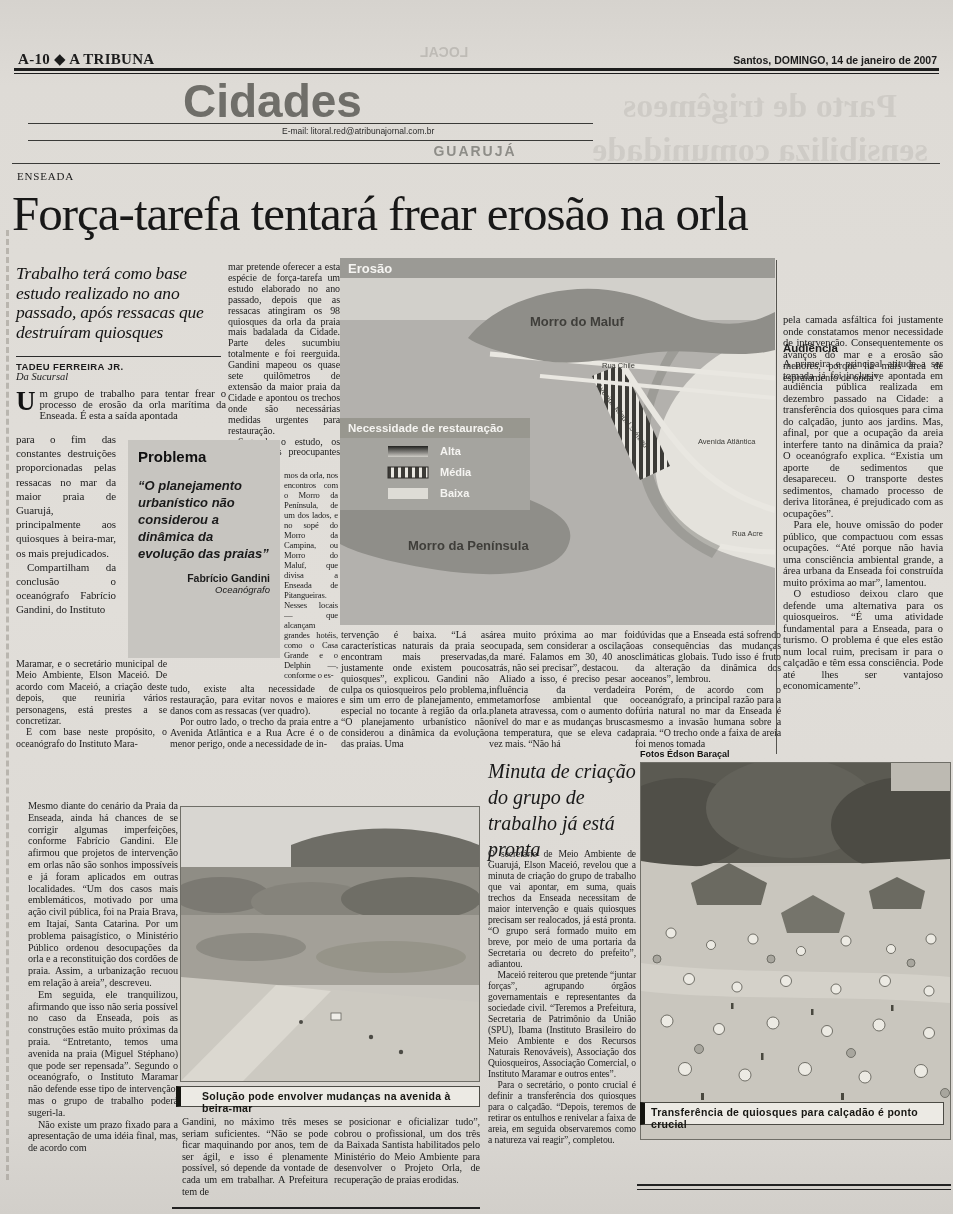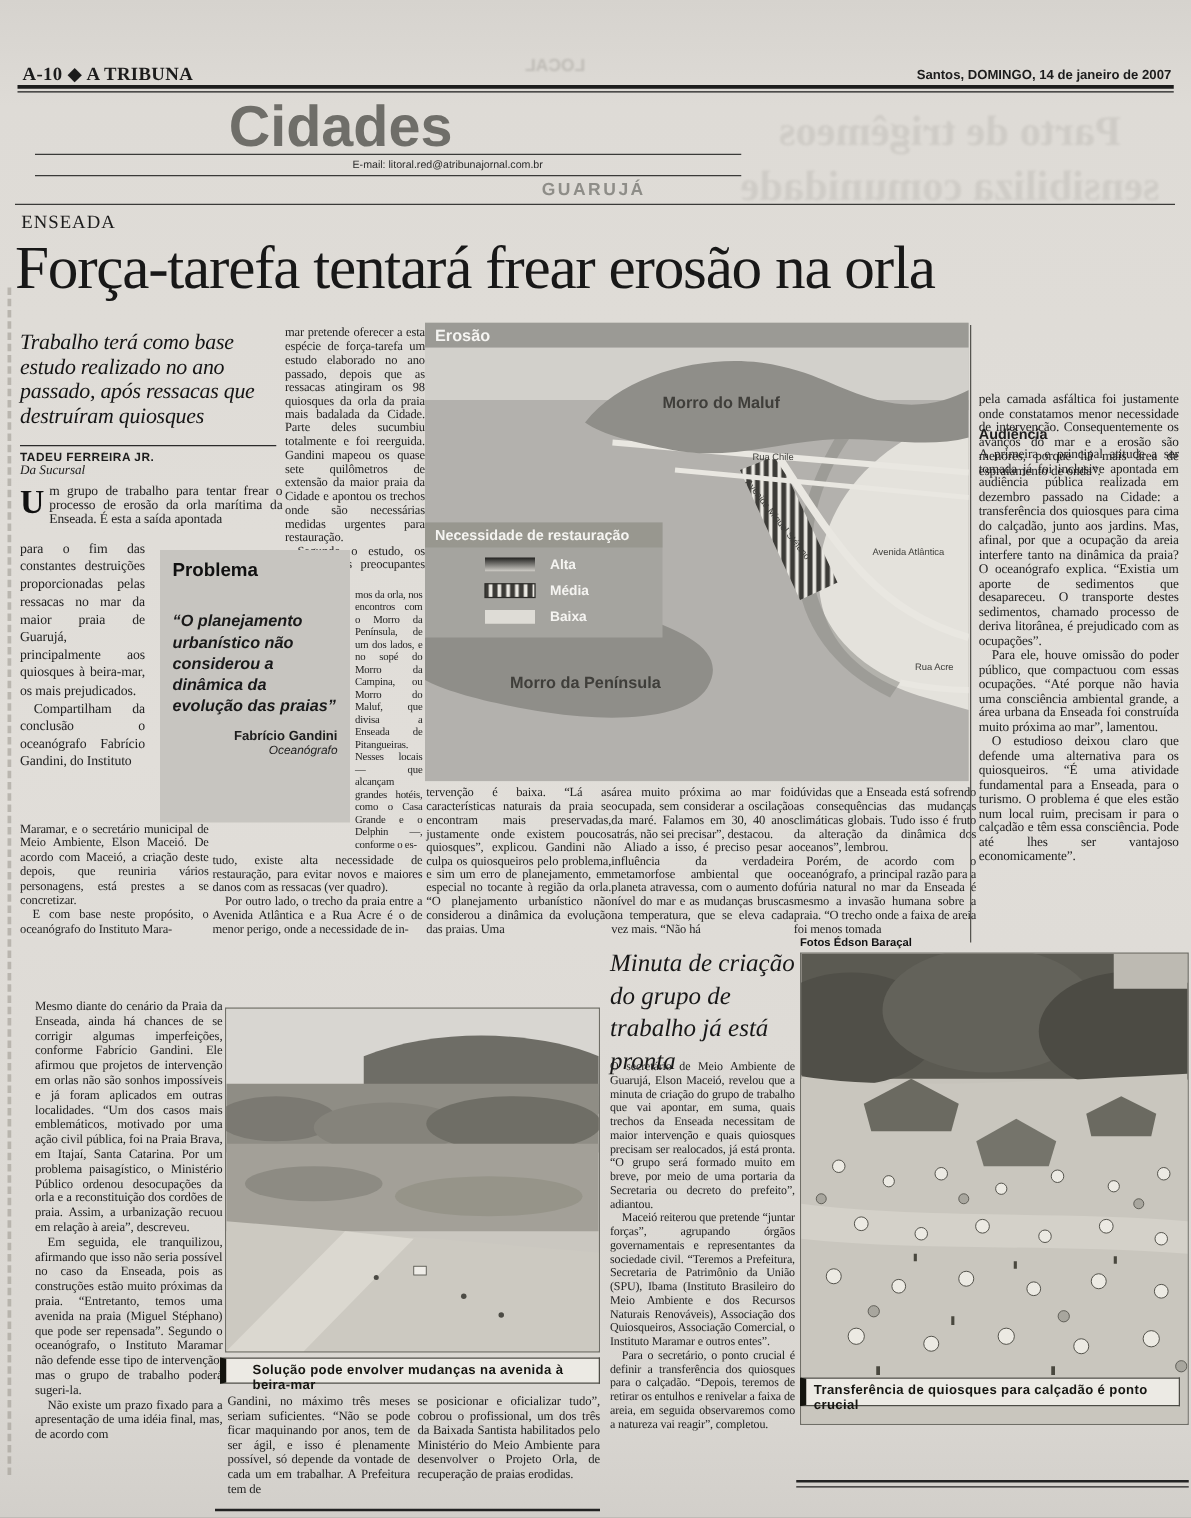--- a/index.html
+++ b/index.html
@@ -21,21 +21,21 @@
   .r-hdr1{left:14px;top:68px;width:925px;height:2.5px;}
   .r-hdr2{left:14px;top:72.5px;width:925px;height:1px;}
   .section-title{left:183px;top:74px;font-family:"Liberation Sans",sans-serif;font-weight:bold;
      font-size:46px;color:#6f6e69;letter-spacing:0;}
   .r-cid1{left:28px;top:123px;width:565px;height:1px;background:#3a3a38;}
   .email{left:282px;top:126px;font-family:"Liberation Sans",sans-serif;font-size:8.5px;color:#2a2a2a;}
   .r-cid2{left:28px;top:140px;width:565px;height:1px;background:#3a3a38;}
   .region{left:400px;top:143px;width:150px;text-align:center;font-family:"Liberation Sans",sans-serif;
      font-weight:bold;font-size:14px;letter-spacing:2px;color:#8e8d88;}
   .r-reg{left:12px;top:163px;width:928px;height:1px;background:#3a3a38;}
-  .kicker{left:17px;top:170px;font-size:15px;letter-spacing:.8px;}
+  .kicker{left:17px;top:170px;font-size:11px;letter-spacing:.8px;}
   .headline{left:12px;top:186px;width:935px;font-size:49px;line-height:56px;letter-spacing:-1px;color:#181818;}
   
   .deck{left:16px;top:264px;width:212px;font-style:italic;font-size:17.5px;line-height:19.5px;
      text-align:left;white-space:normal;letter-spacing:-0.2px;color:#141414;}
   .byline{left:16px;top:356px;width:205px;border-top:1px solid #2b2b2b;padding-top:4px;
      font-family:"Liberation Sans",sans-serif;font-weight:bold;font-size:9.5px;letter-spacing:.4px;}
   .byrole{left:16px;top:371px;font-style:italic;font-size:10.5px;}
   .intro{left:16px;top:388px;width:210px;font-size:10.8px;line-height:11.2px;}
   .dropcap{float:left;font-weight:bold;font-size:27px;line-height:22px;padding:2px 4px 0 0;color:#111;}
   .b-c1n{left:16px;top:432px;width:100px;font-size:11px;line-height:14.2px;}
@@ -46,21 +46,21 @@
   .b-c3{left:341px;top:630px;width:148px;}
   .b-c4{left:489px;top:630px;width:146px;}
   .b-c5{left:635px;top:630px;width:146px;}
   .vrule{left:776px;top:260px;width:1px;height:494px;background:#55544f;}
   .b-c6t{left:783px;top:266px;width:160px;font-size:10.6px;line-height:11.5px;margin-top:48px;}
   .subhead{left:783px;top:342px;font-family:Liberation Sans, sans-serif;font-weight:bold;font-size:11.5px;}
   .b-c6b{left:783px;top:358px;width:160px;font-size:10.6px;line-height:11.5px;}
   
   .qbox{left:128px;top:440px;width:152px;height:218px;background:#c7c5c0;padding:8px 10px;
      font-family:"Liberation Sans",sans-serif;box-sizing:border-box;}
-  .qhdr{font-weight:bold;font-size:15px;color:#101010;margin-bottom:23px;}
+  .qhdr{font-weight:bold;font-size:15px;color:#101010;margin-bottom:12px;}
   .qtext{font-weight:bold;font-style:italic;font-size:13px;line-height:17px;color:#1a1a1a;}
   .qauth{margin-top:10px;text-align:right;font-weight:bold;font-size:10.5px;}
   .qrole{text-align:right;font-style:italic;font-size:9.5px;}
   
   .map{left:340px;top:258px;width:503px;height:367px;}
   
   .photo{position:absolute;border:1px solid #6f6e67;box-sizing:border-box;}
   .photo-left{left:180px;top:806px;width:300px;height:276px;}
   .photo-right{left:640px;top:762px;width:311px;height:378px;}
   .credit{left:640px;top:749px;font-family:"Liberation Sans",sans-serif;font-weight:bold;font-size:9px;color:#111;}

